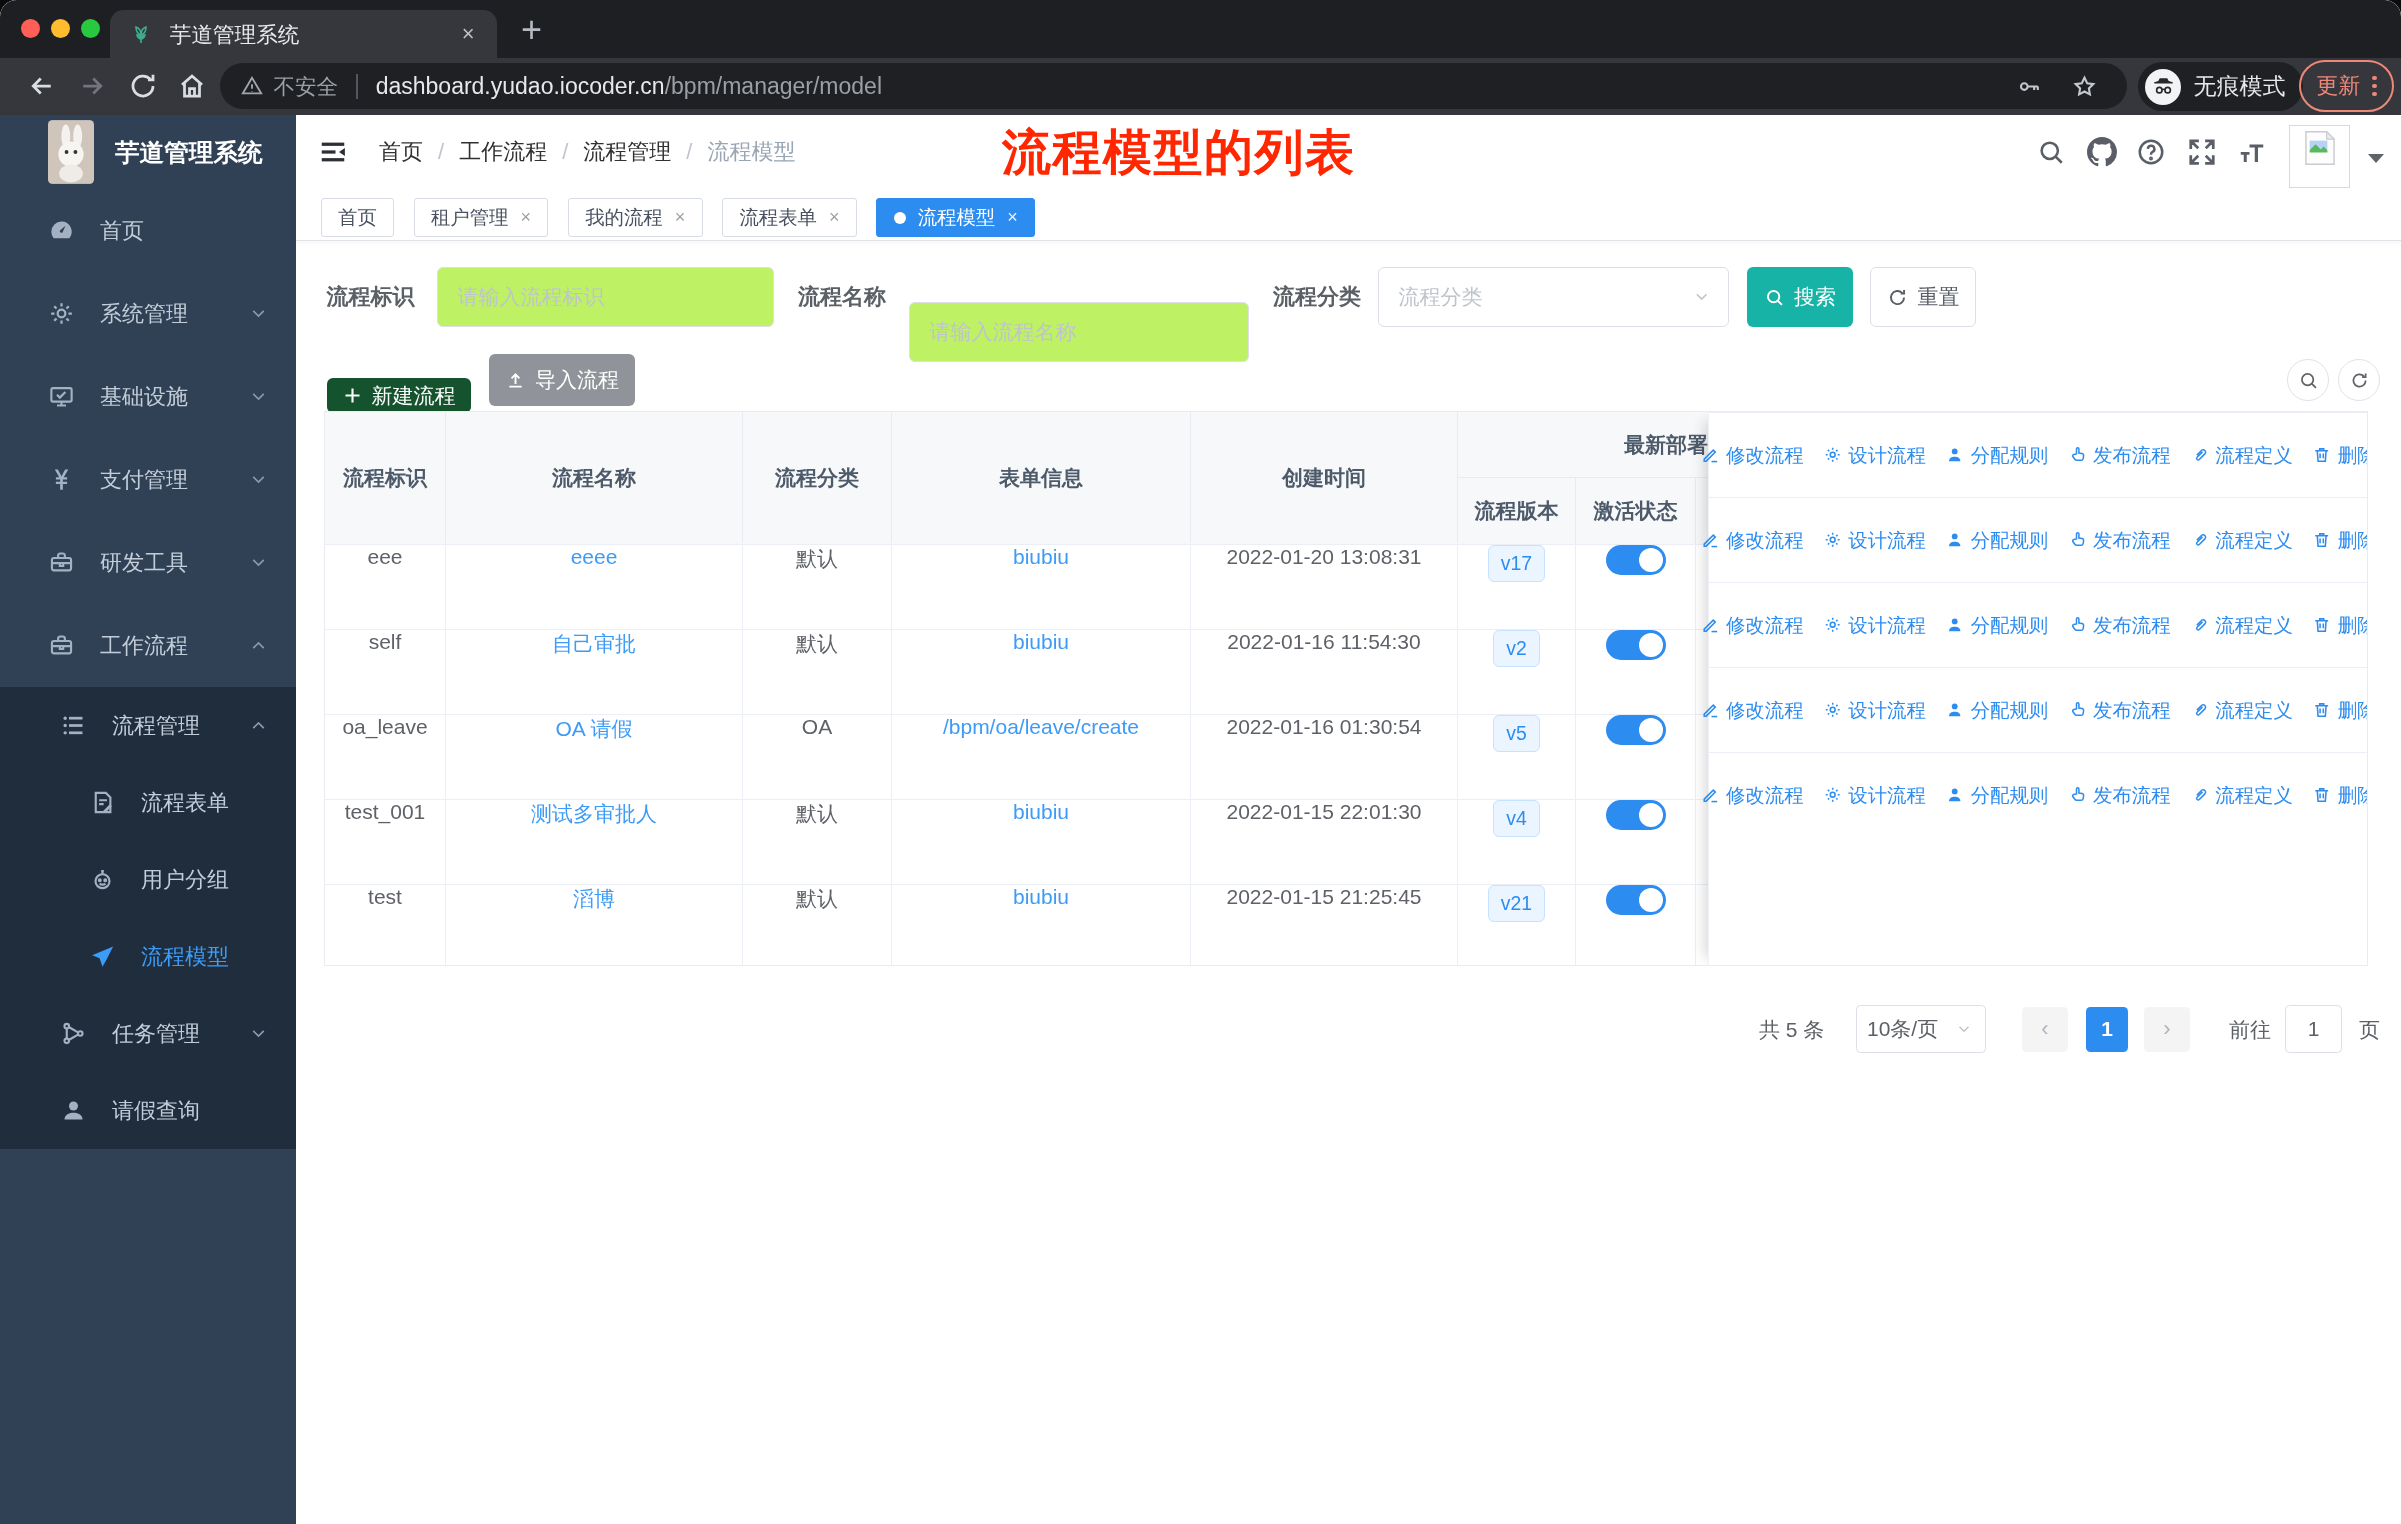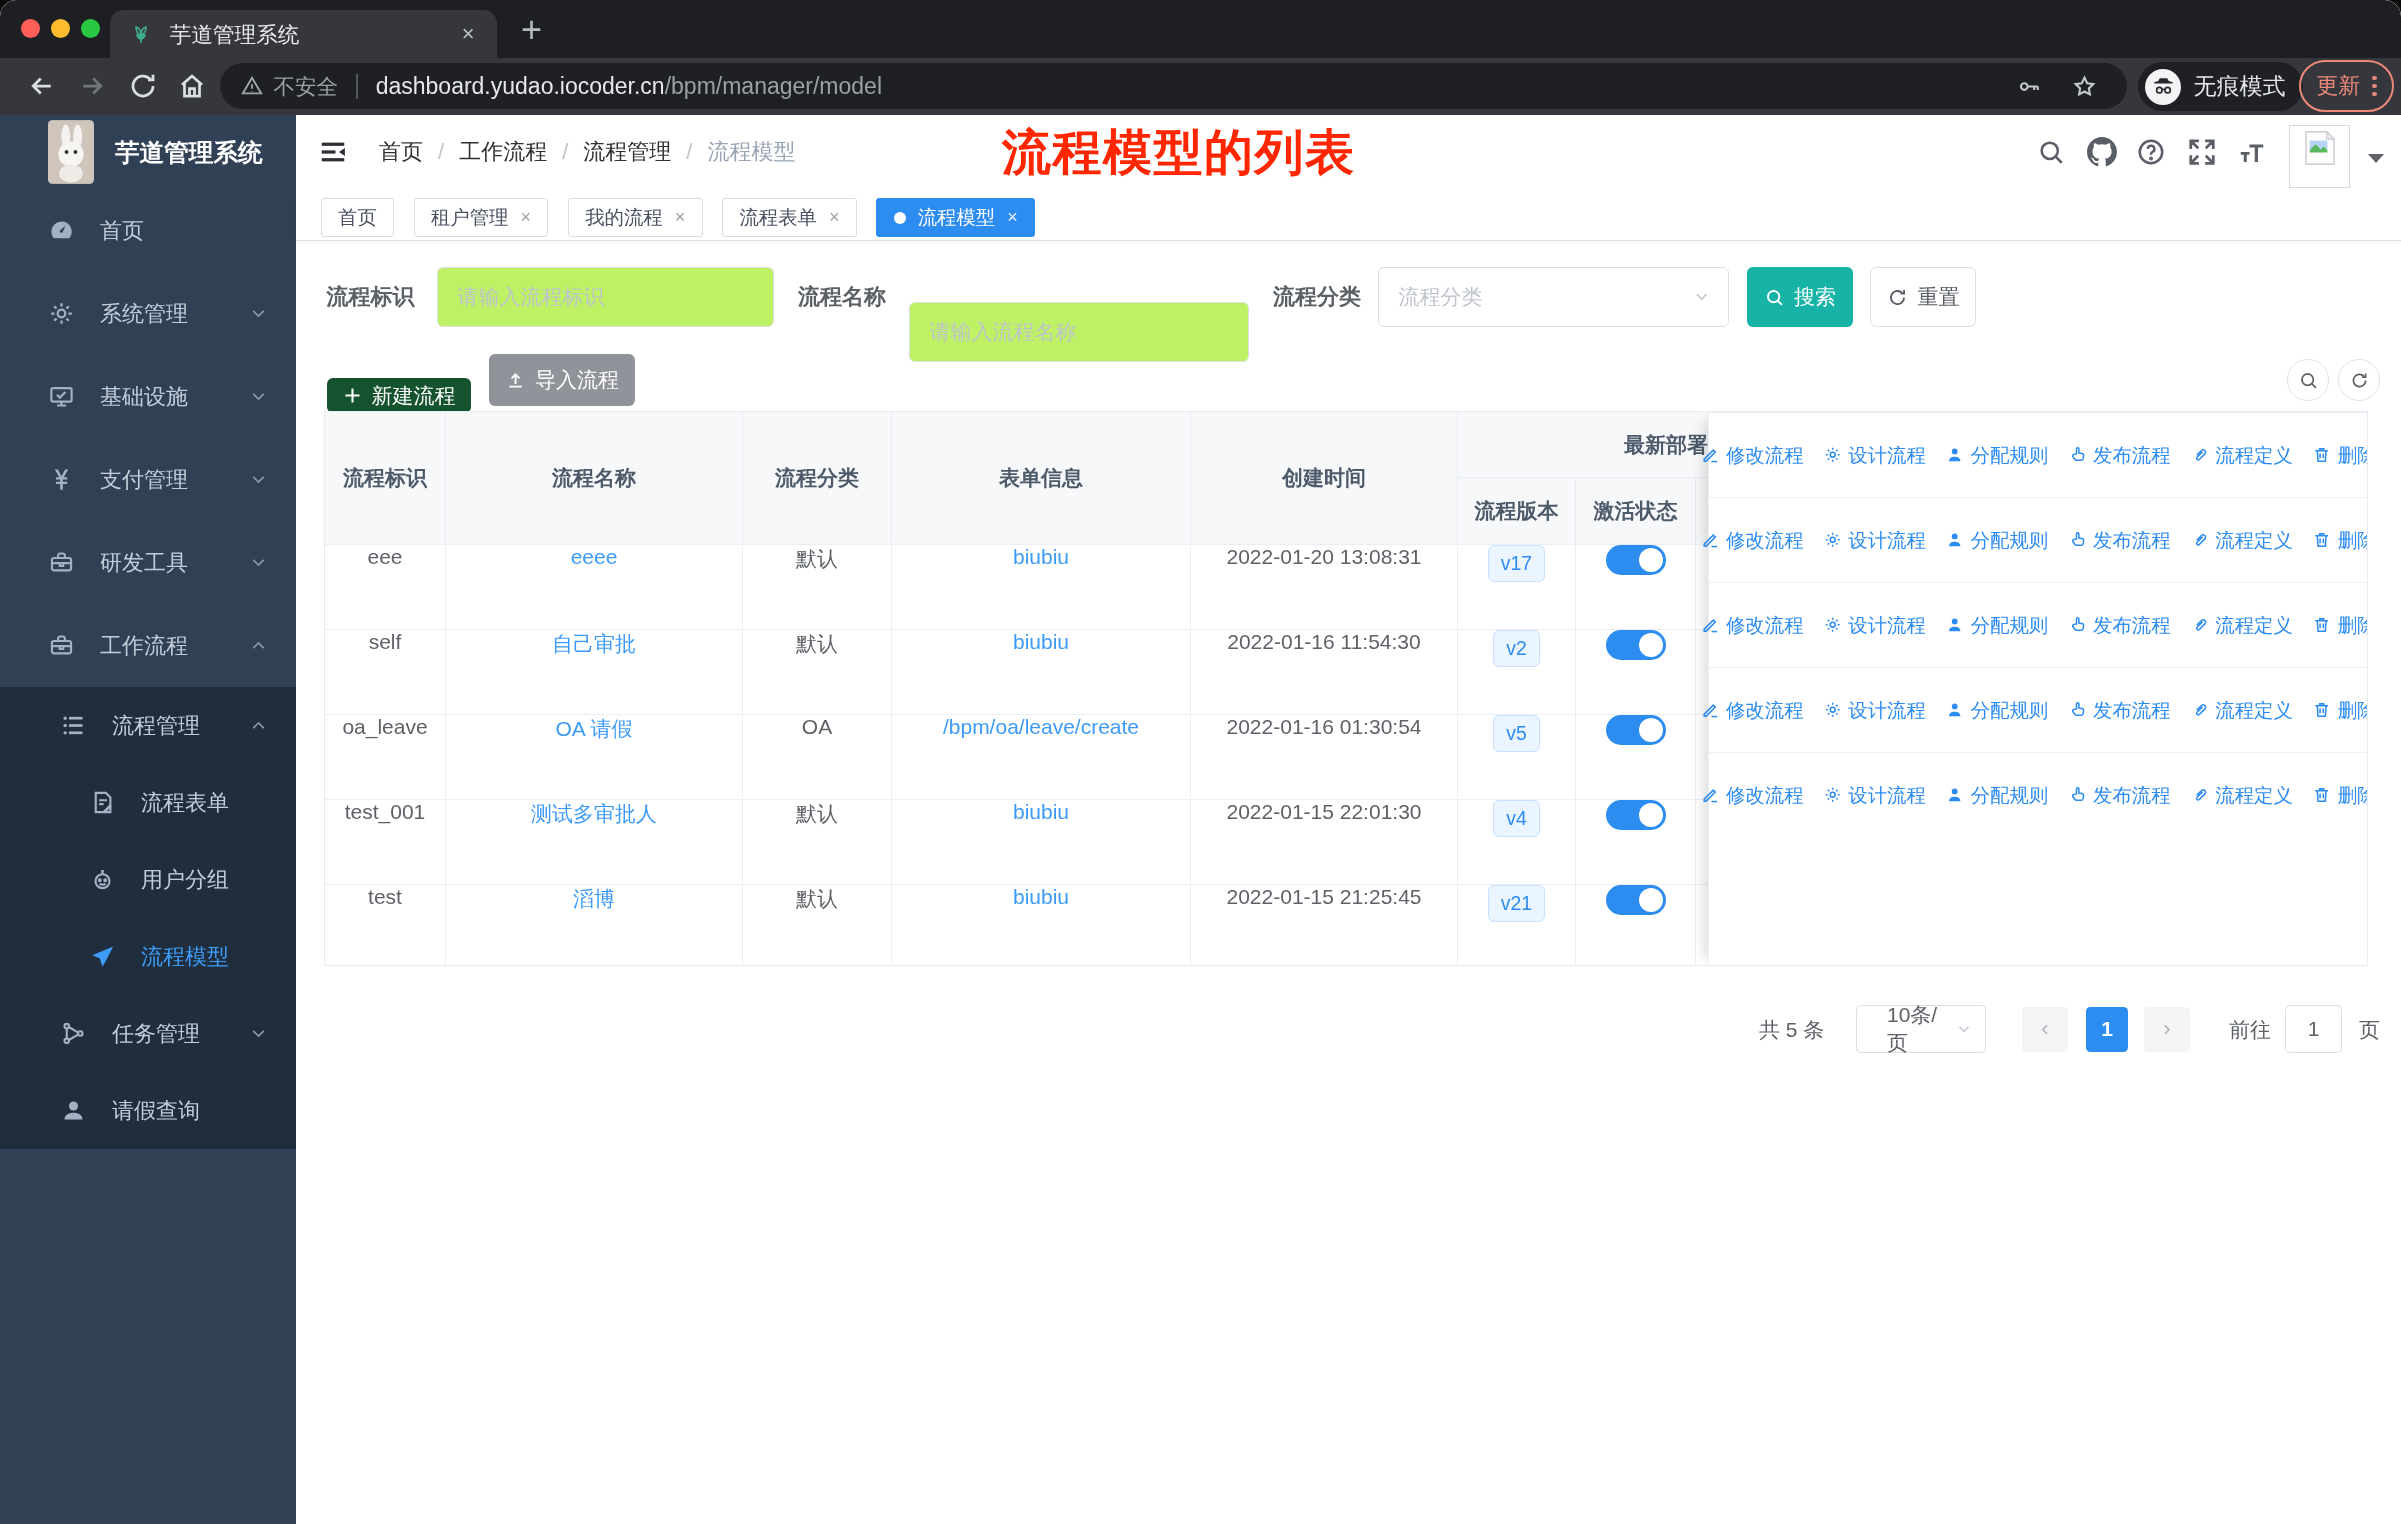--- a/index.html
+++ b/index.html
@@ -105,21 +105,21 @@
     box-shadow:-12px 0 13.4px -9px rgba(0,0,0,.16);}
   .fixedhead{height:131px;background:#f7f8fa;display:flex;align-items:center;justify-content:center;
     font-size:21px;font-weight:700;color:#4d5a6a;}
   .fixedrow{height:85px;border-top:1.5px solid #ebeef5;display:flex;align-items:center;justify-content:center;gap:19.4px;}
   .act{display:inline-flex;align-items:center;gap:6px;color:#2d8cf0;font-size:19.4px;cursor:pointer;white-space:nowrap;}
   .act svg{width:19.4px;height:19.4px;}
   
   .pager{position:absolute;left:0;top:890px;width:100%;height:49px;font-size:21px;color:#5d6166;}
   .ptotal{position:absolute;left:1463px;line-height:49px;}
   .psize{position:absolute;left:1560px;top:0;width:130px;height:48px;border:1.5px solid #dcdfe6;border-radius:4.5px;
-    display:flex;align-items:center;padding:0 30px;color:#5d6166;cursor:pointer;}
+    display:flex;align-items:center;padding:0 10px;color:#5d6166;cursor:pointer;}
   .psize .chev{position:absolute;right:12px;width:18px;height:18px;color:#c0c4cc;}
   .pbtn{position:absolute;top:1.5px;width:46px;height:45px;background:#f4f4f5;border-radius:4.5px;color:#aeb3bc;
     display:flex;align-items:center;justify-content:center;font-size:22px;cursor:pointer;}
   .pcur{position:absolute;left:1790px;top:1.5px;width:42px;height:45px;background:#2d8cf0;border-radius:4.5px;color:#fff;
     display:flex;align-items:center;justify-content:center;font-weight:700;cursor:pointer;}
   .pgoto{position:absolute;left:1933px;line-height:49px;}
   .pinput{position:absolute;left:1989px;top:0;width:57px;height:48px;border:1.5px solid #dcdfe6;border-radius:4.5px;
     text-align:center;font-size:21px;color:#5d6166;font-family:inherit;}
   .punit{position:absolute;left:2063px;line-height:49px;}
 </style>

